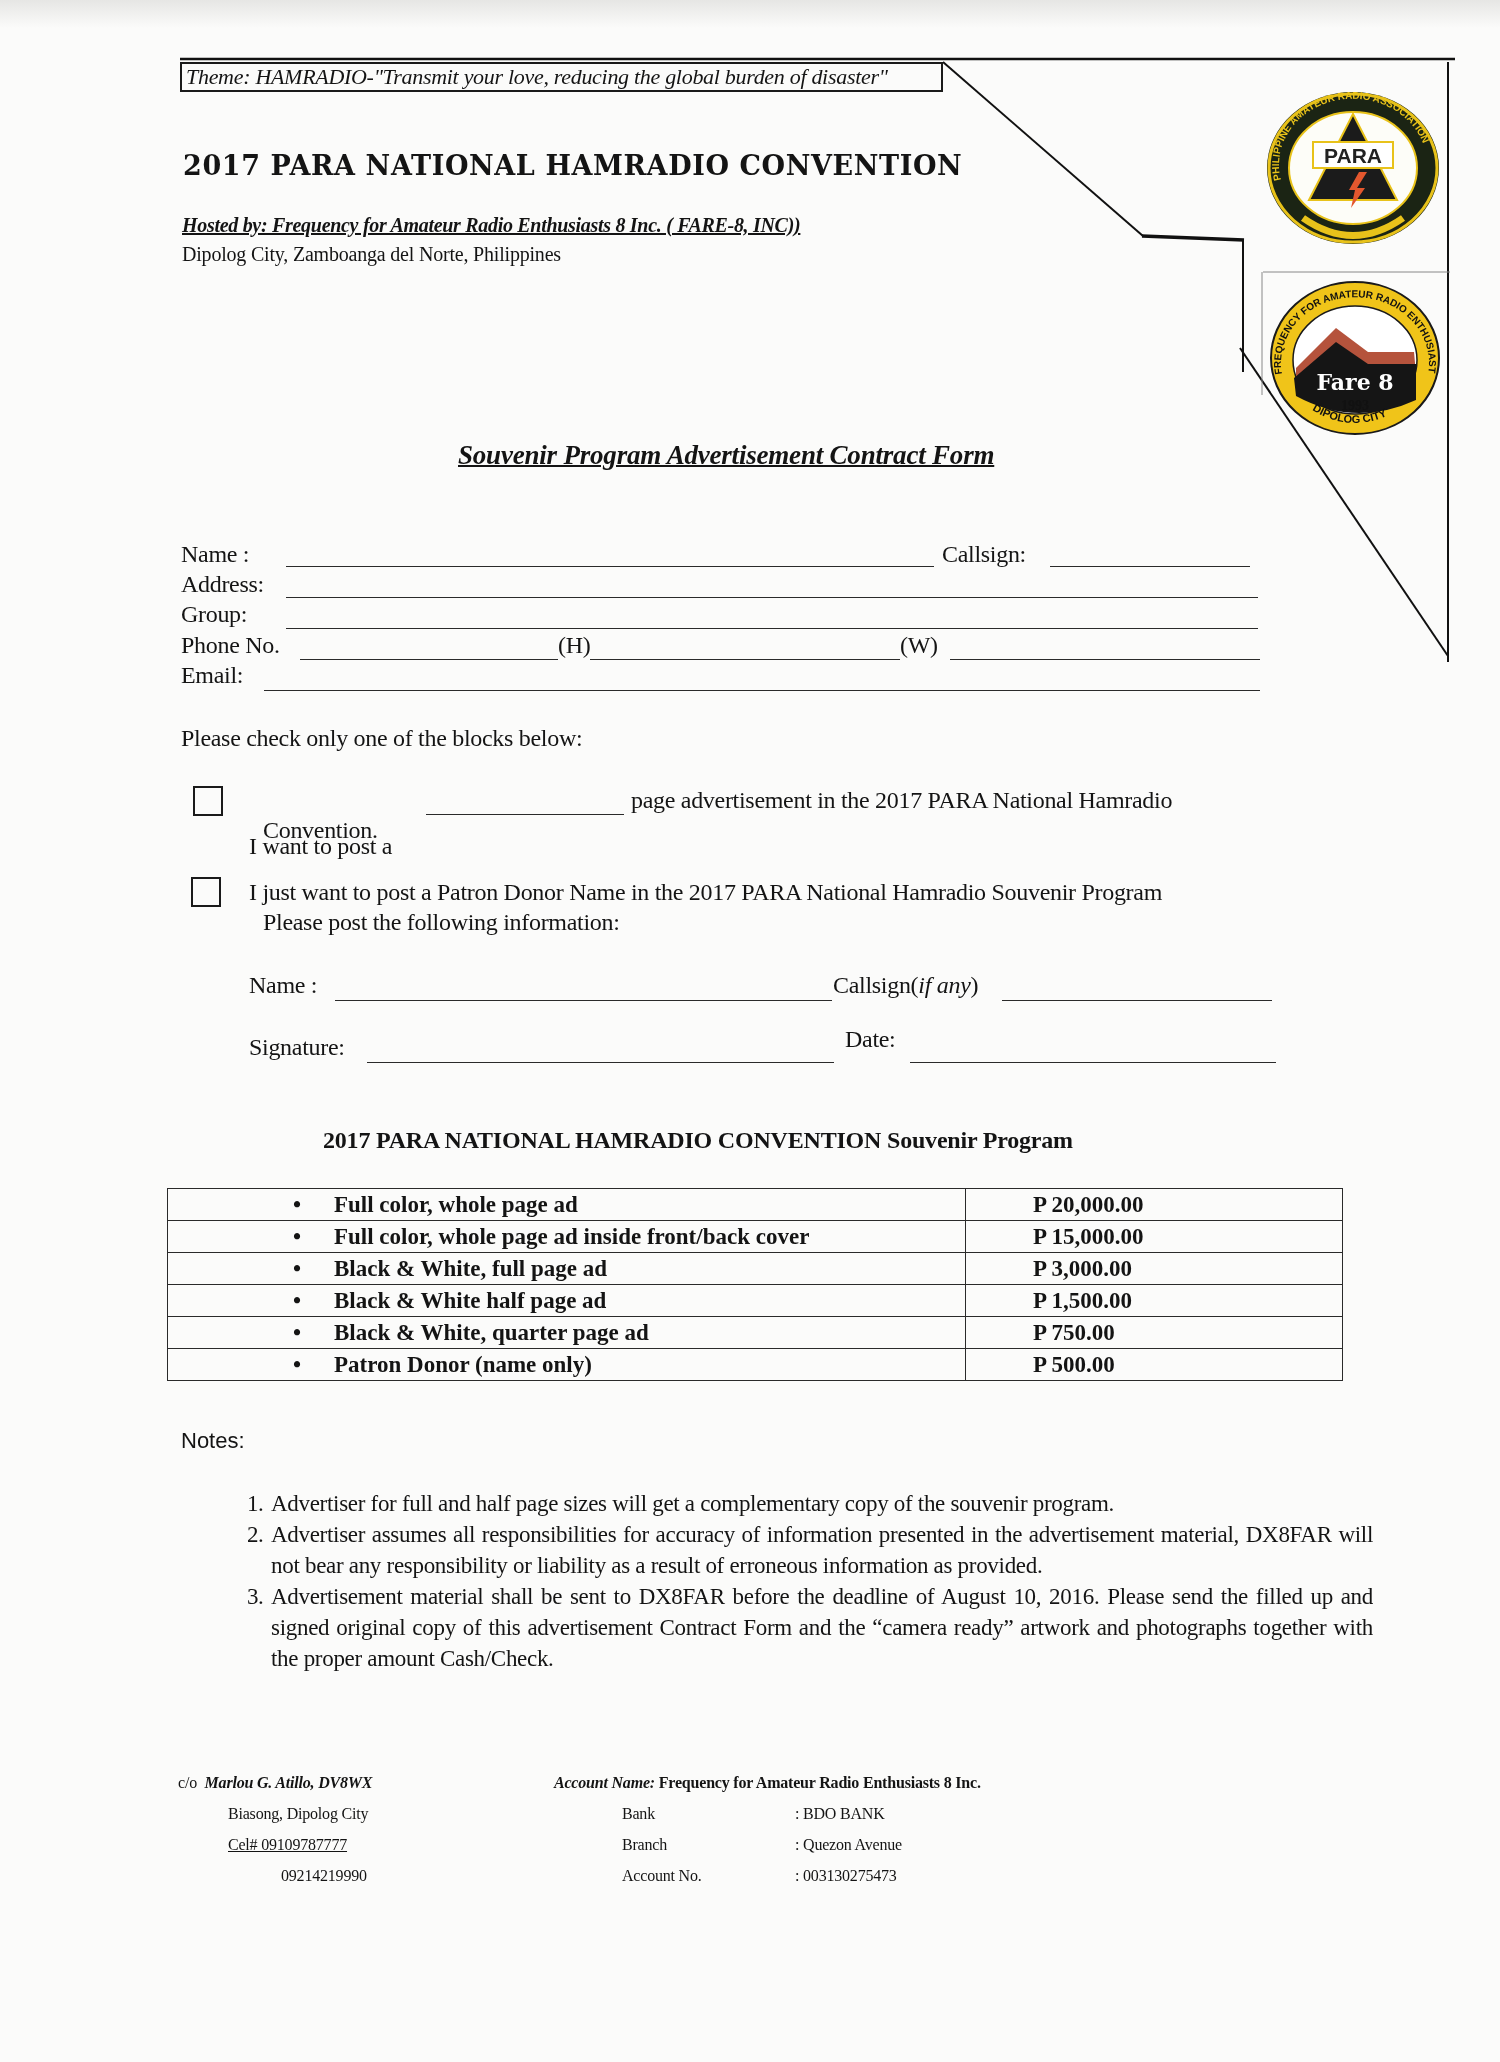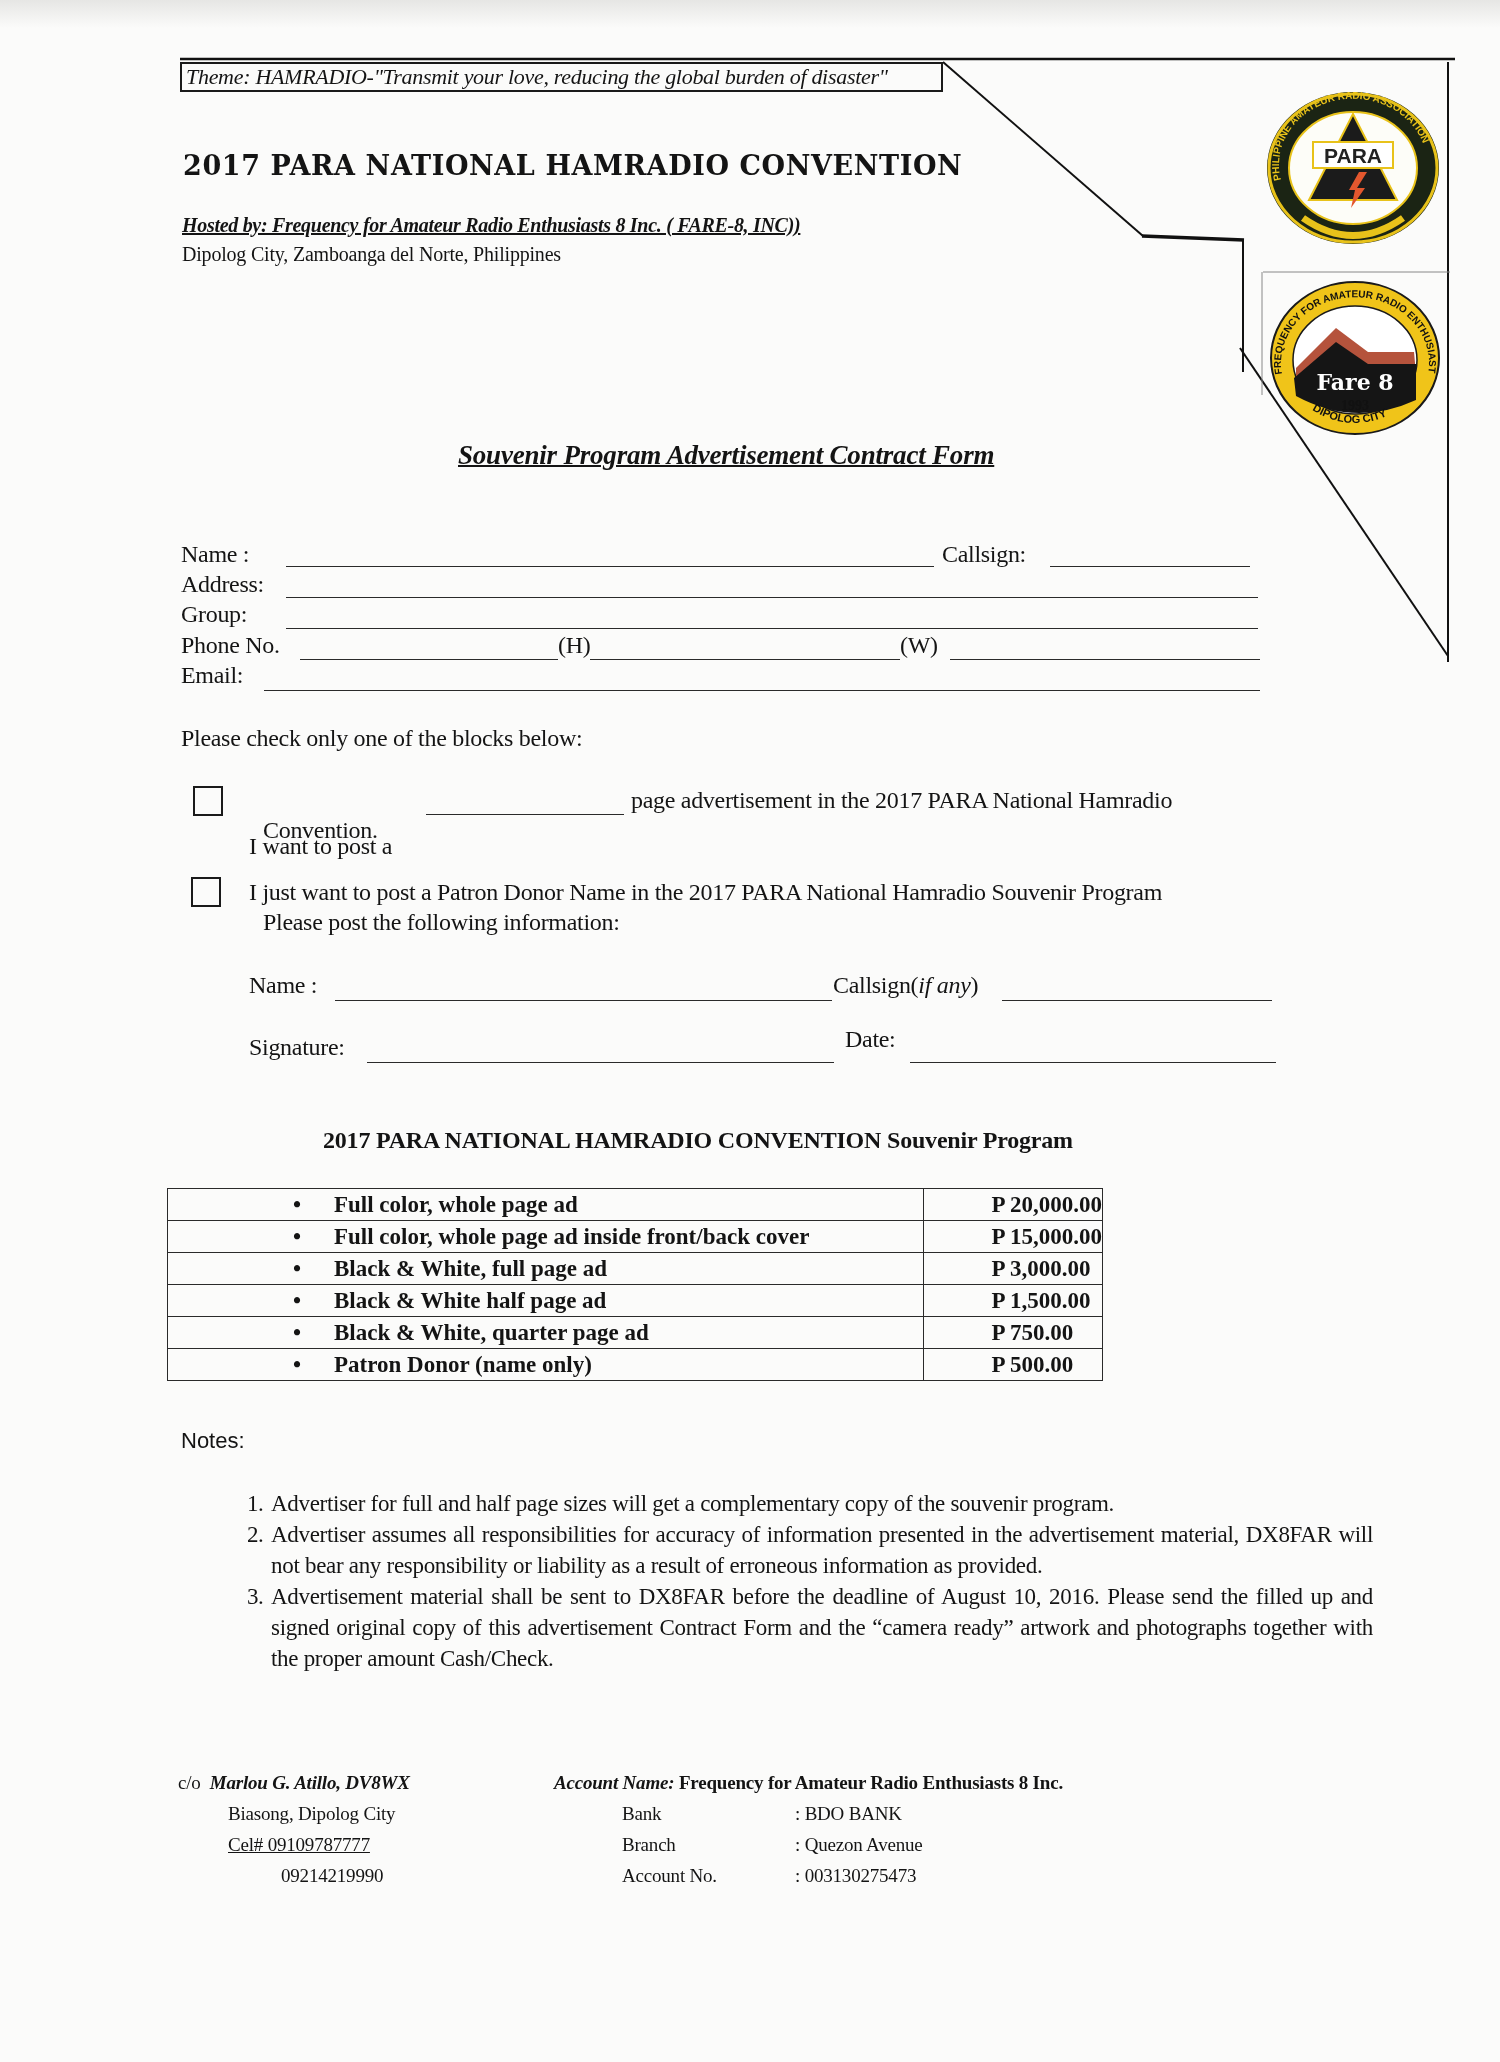--- a/index.html
+++ b/index.html
@@ -35,37 +35,37 @@
       text-decoration: underline; text-decoration-thickness: 2px; letter-spacing: -0.2px;
     }
     .lbl { font-size: 24px; letter-spacing: -0.3px; }
     .line { position: absolute; border-bottom: 1.6px solid #2a2a2a; height: 0; }
     .checkbox {
       position: absolute; width: 30px; height: 30px; border: 2.5px solid #1a1a1a;
       box-sizing: border-box; background: transparent; cursor: pointer;
     }
     .sec-title { left: 323px; top: 1127px; font-size: 24px; font-weight: bold; letter-spacing: -0.2px; }
     table.prices {
-      position: absolute; left: 167px; top: 1188px; width: 936px;
+      position: absolute; left: 167px; top: 1188px; width: 1176px;
       border-collapse: collapse; font-weight: bold; font-size: 23px;
     }
     table.prices td {
       border: 1.6px solid #2a2a2a; height: 31px; padding: 0; line-height: 31px;
       white-space: nowrap;
     }
     td.desc { width: 797px; }
     .bullet { display: inline-block; width: 22px; margin-left: 118px; margin-right: 26px; text-align: center; }
     td.price { padding-left: 67px !important; white-space: pre; }
     .notes-lbl { left: 181px; top: 1428px; font-size: 22px; font-family: "Liberation Sans", sans-serif; }
     ol.notes {
       position: absolute; left: 226px; top: 1488px; width: 1104px; margin: 0; padding: 0 0 0 43px;
       font-size: 23px; line-height: 31px; letter-spacing: -0.3px;
     }
     ol.notes li { text-align: justify; padding-left: 2px; }
-    .footer { font-size: 19px; line-height: 31px; letter-spacing: -0.2px; }
+    .footer { font-size: 16px; line-height: 31px; letter-spacing: -0.2px; }
     .it { font-style: italic; }
     .bd { font-weight: bold; }
     svg.frame { position: absolute; left: 0; top: 0; pointer-events: none; }
     .logo { position: absolute; }
   </style>
 </head>
 <body>
 
 <div class="scan-shade"></div>
 

